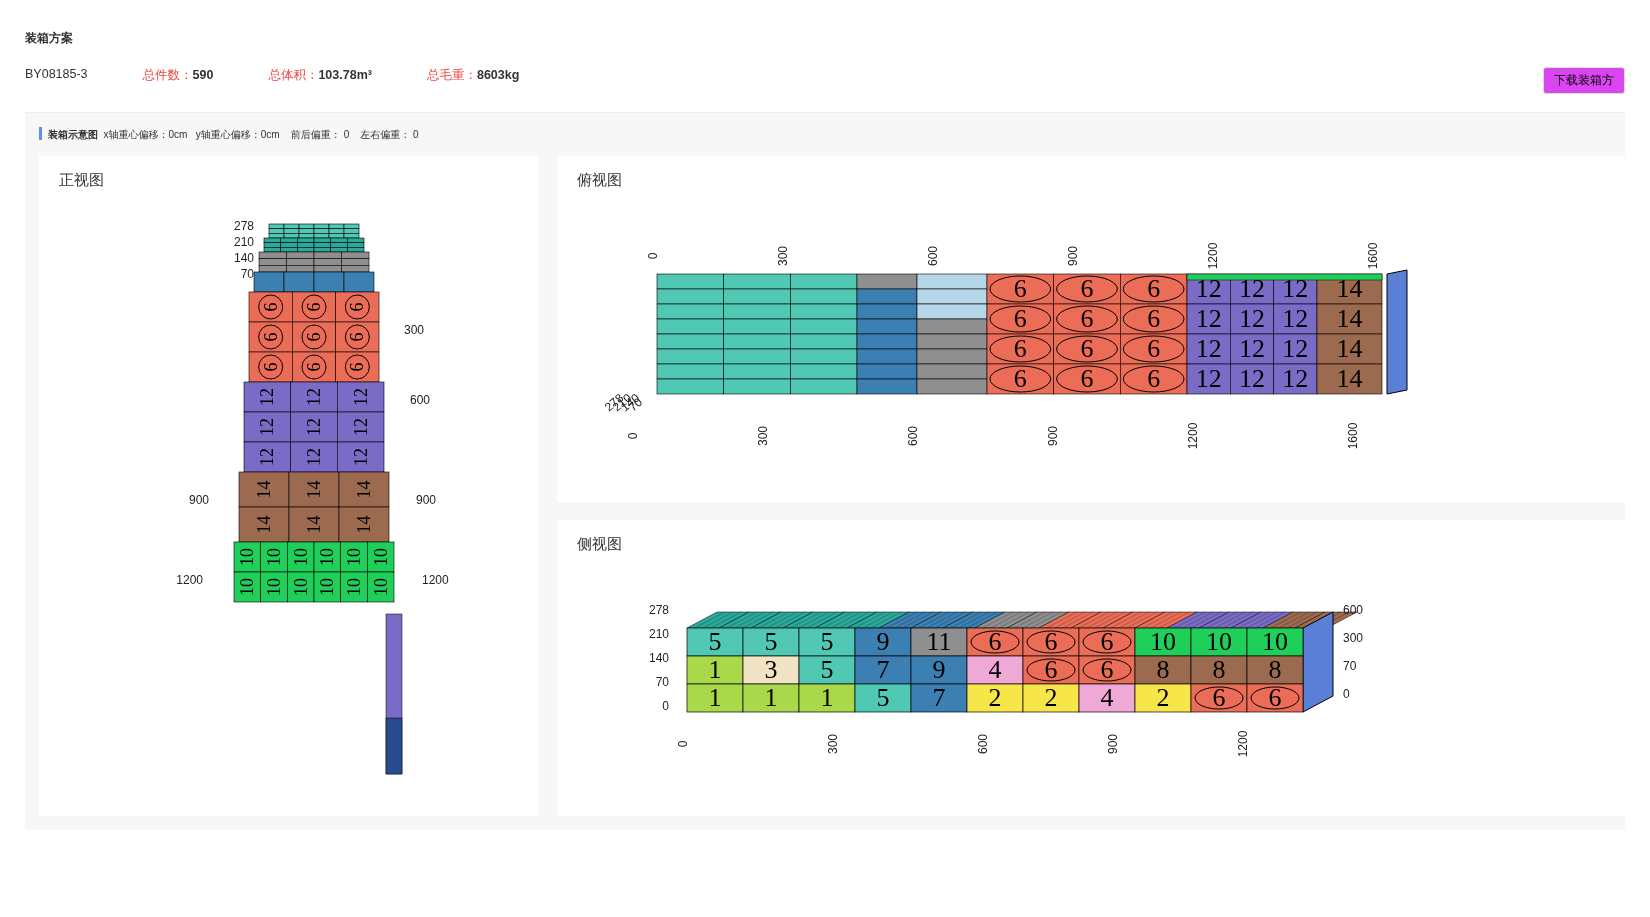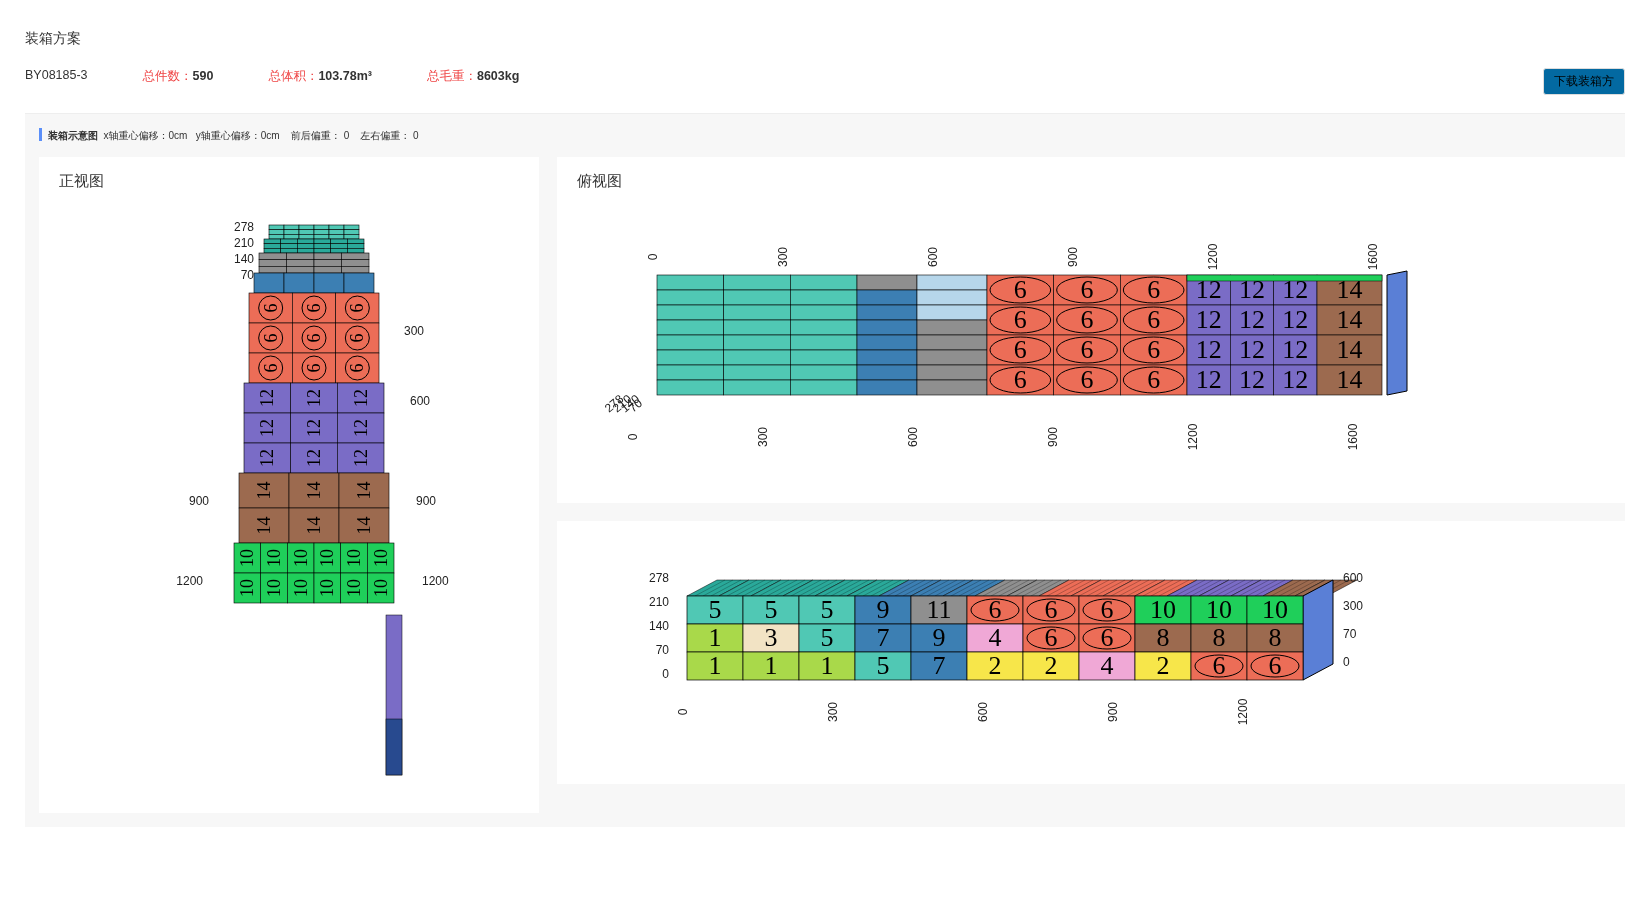--- a/index.html
+++ b/index.html
@@ -1,21 +1,21 @@
 <!DOCTYPE html>
 <html><head>
 <meta charset="utf-8">
 <style>
   *{box-sizing:border-box}
   body{margin:0;font-family:"Microsoft YaHei",Arial,sans-serif;background:#fff;font-size:13px;color:#333}
   .page{padding:30px 25px 0 25px}
-  h3{margin:0 0 20px 0;font-size:14px;font-weight:400}
+  h3{margin:0 0 20px 0;font-size:12px;font-weight:700}
   .stats{display:flex;gap:55px;align-items:flex-start;font-size:12.5px;color:#333;margin-bottom:18px}
   .stats span.lbl{color:#ef4444}
-  .btn{margin-left:auto;border:1px solid #ddd;background:#0369a1;padding:4px 10px;font-size:12px;border-radius:3px;cursor:pointer}
+  .btn{margin-left:auto;border:1px solid #ddd;background:#d946ef;padding:4px 10px;font-size:12px;border-radius:3px;cursor:pointer}
   .panel-header{background:#f7f7f7;padding:14px 14px;font-size:10px;border-top:1px solid #eee}
   .panel-header .bar{display:inline-block;width:3px;height:13px;background:#5b8ff9;margin-right:6px;vertical-align:-2px}
   .grid{display:grid;grid-template-columns:500px 1fr;gap:18px;background:#f7f7f7;padding:0 14px 14px 14px}
   .card{background:#fff;padding:15px 20px 5px 20px}
   .card h4{margin:0 0 14px 0;font-size:15px;font-weight:400}
   svg text{font-family:Arial,sans-serif}
   .axis{font-size:12px;fill:#222}
   .boxnum{font-family:"Times New Roman",serif;font-size:18px;fill:#000}
   .boxnumL{font-family:"Times New Roman",serif;font-size:26px;fill:#000;font-weight:500}
 </style>
@@ -323,20 +323,21 @@
             <text x="620" y="232" text-anchor="middle" class="axis" transform="rotate(-90 620 232)">1200</text>
             <text x="780" y="232" text-anchor="middle" class="axis" transform="rotate(-90 780 232)">1600</text>
             <text x="32" y="208" class="axis" transform="rotate(-40 32 208)" font-size="9">278</text>
             <text x="40" y="208" class="axis" transform="rotate(-40 40 208)" font-size="9">210</text>
             <text x="48" y="208" class="axis" transform="rotate(-40 48 208)" font-size="9">140</text>
             <text x="56" y="208" class="axis" transform="rotate(-40 56 208)" font-size="9">70</text>
           </svg>
       </div>
 
       <div class="card">
+        <h4>侧视图</h4>
         <svg id="svg-side" width="1050" height="240" viewBox="0 0 1050 240">
             <polygon points="110,60 140,44 172,44 142,60" fill="#2aa99a" stroke="#000" stroke-width="0.5"></polygon>
             <line x1="118" y1="60" x2="148" y2="44" stroke="#000" stroke-width="0.25"></line>
             <line x1="126" y1="60" x2="156" y2="44" stroke="#000" stroke-width="0.25"></line>
             <line x1="134" y1="60" x2="164" y2="44" stroke="#000" stroke-width="0.25"></line>
             <polygon points="142,60 172,44 204,44 174,60" fill="#2aa99a" stroke="#000" stroke-width="0.5"></polygon>
             <line x1="150" y1="60" x2="180" y2="44" stroke="#000" stroke-width="0.25"></line>
             <line x1="158" y1="60" x2="188" y2="44" stroke="#000" stroke-width="0.25"></line>
             <line x1="166" y1="60" x2="196" y2="44" stroke="#000" stroke-width="0.25"></line>
             <polygon points="174,60 204,44 236,44 206,60" fill="#2aa99a" stroke="#000" stroke-width="0.5"></polygon>

